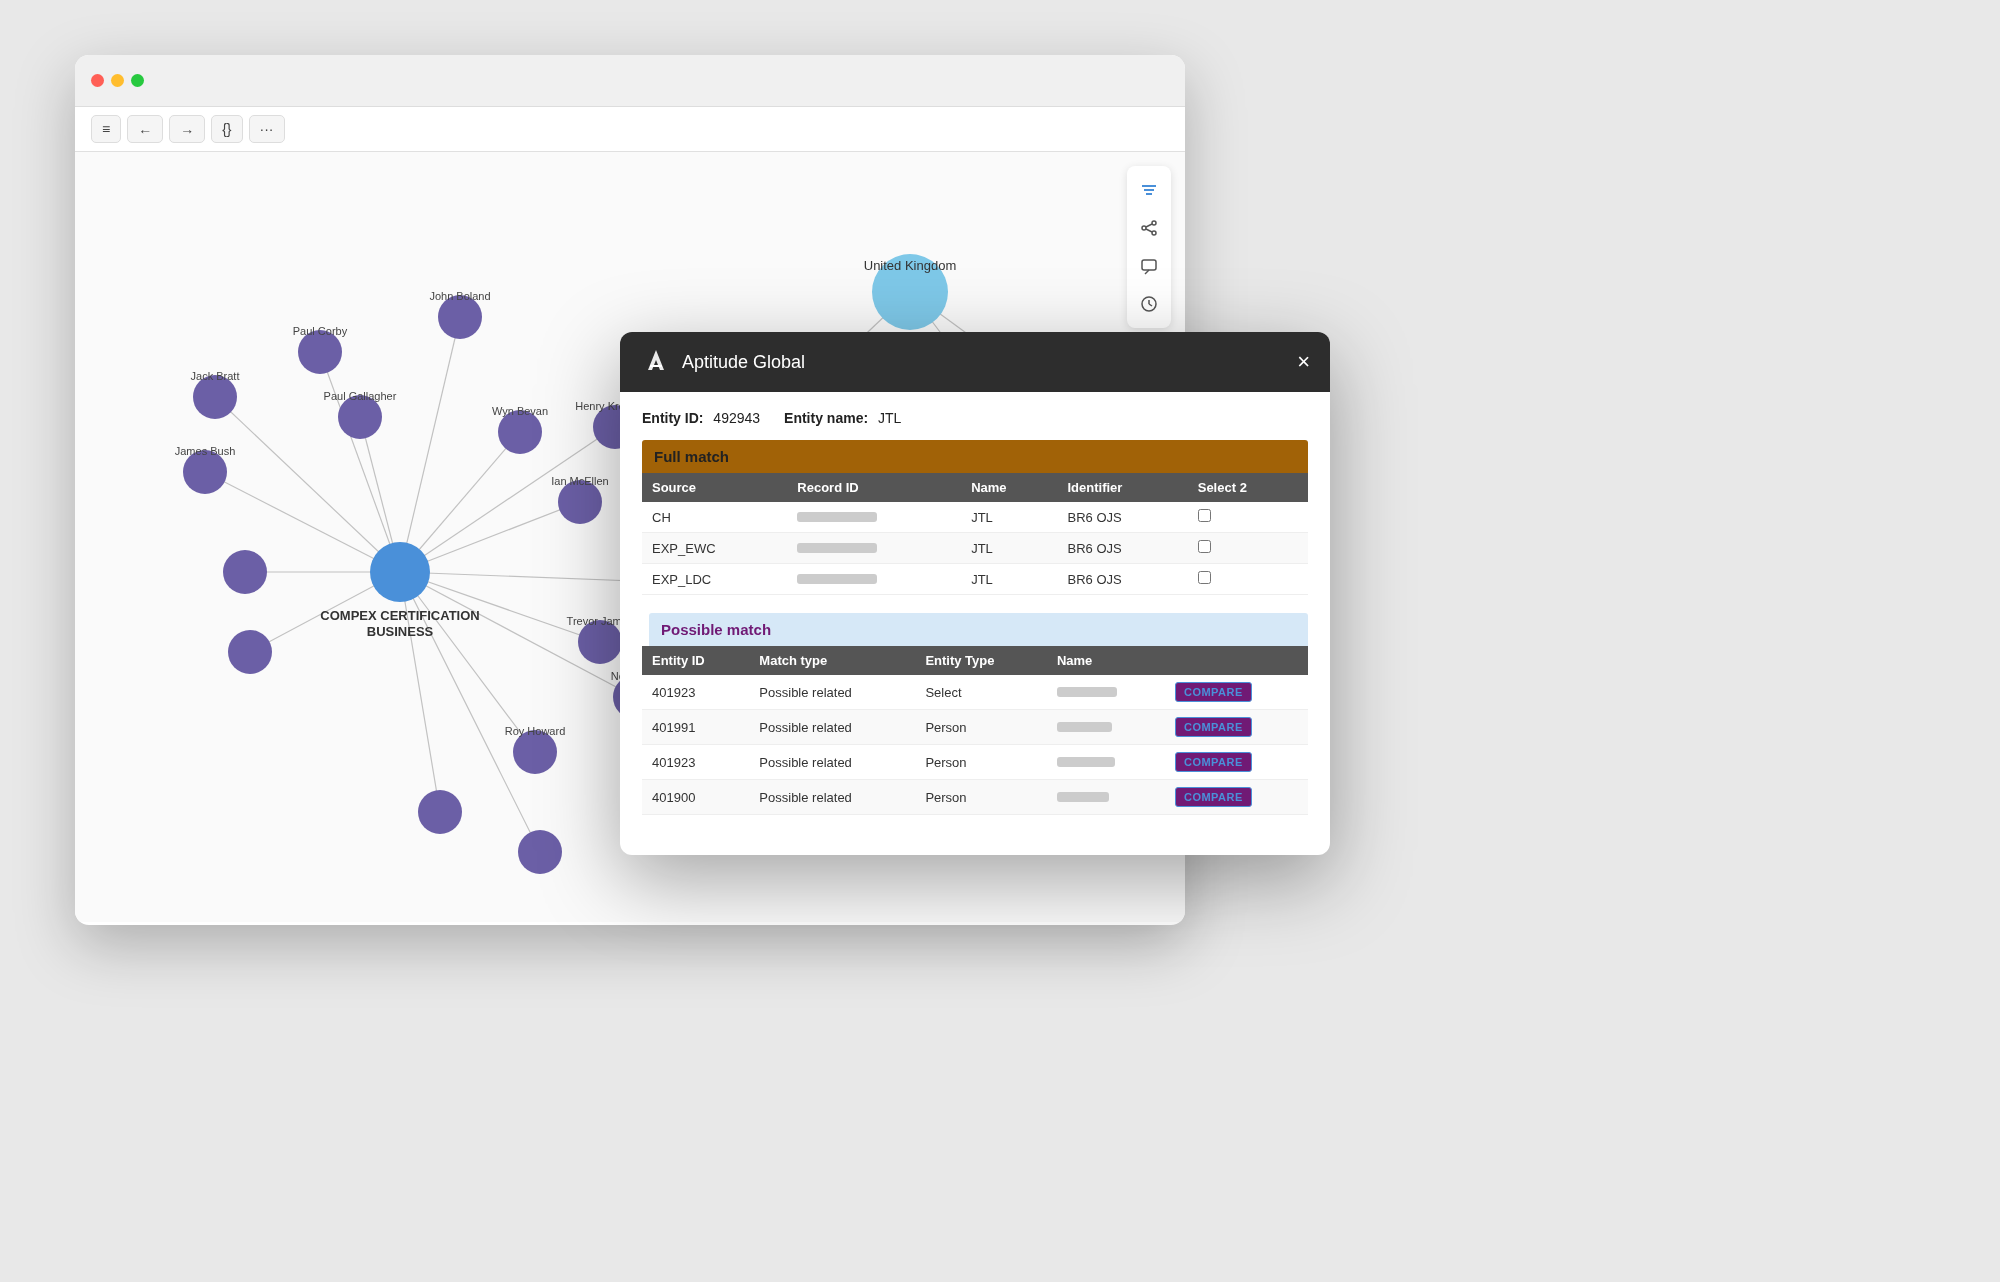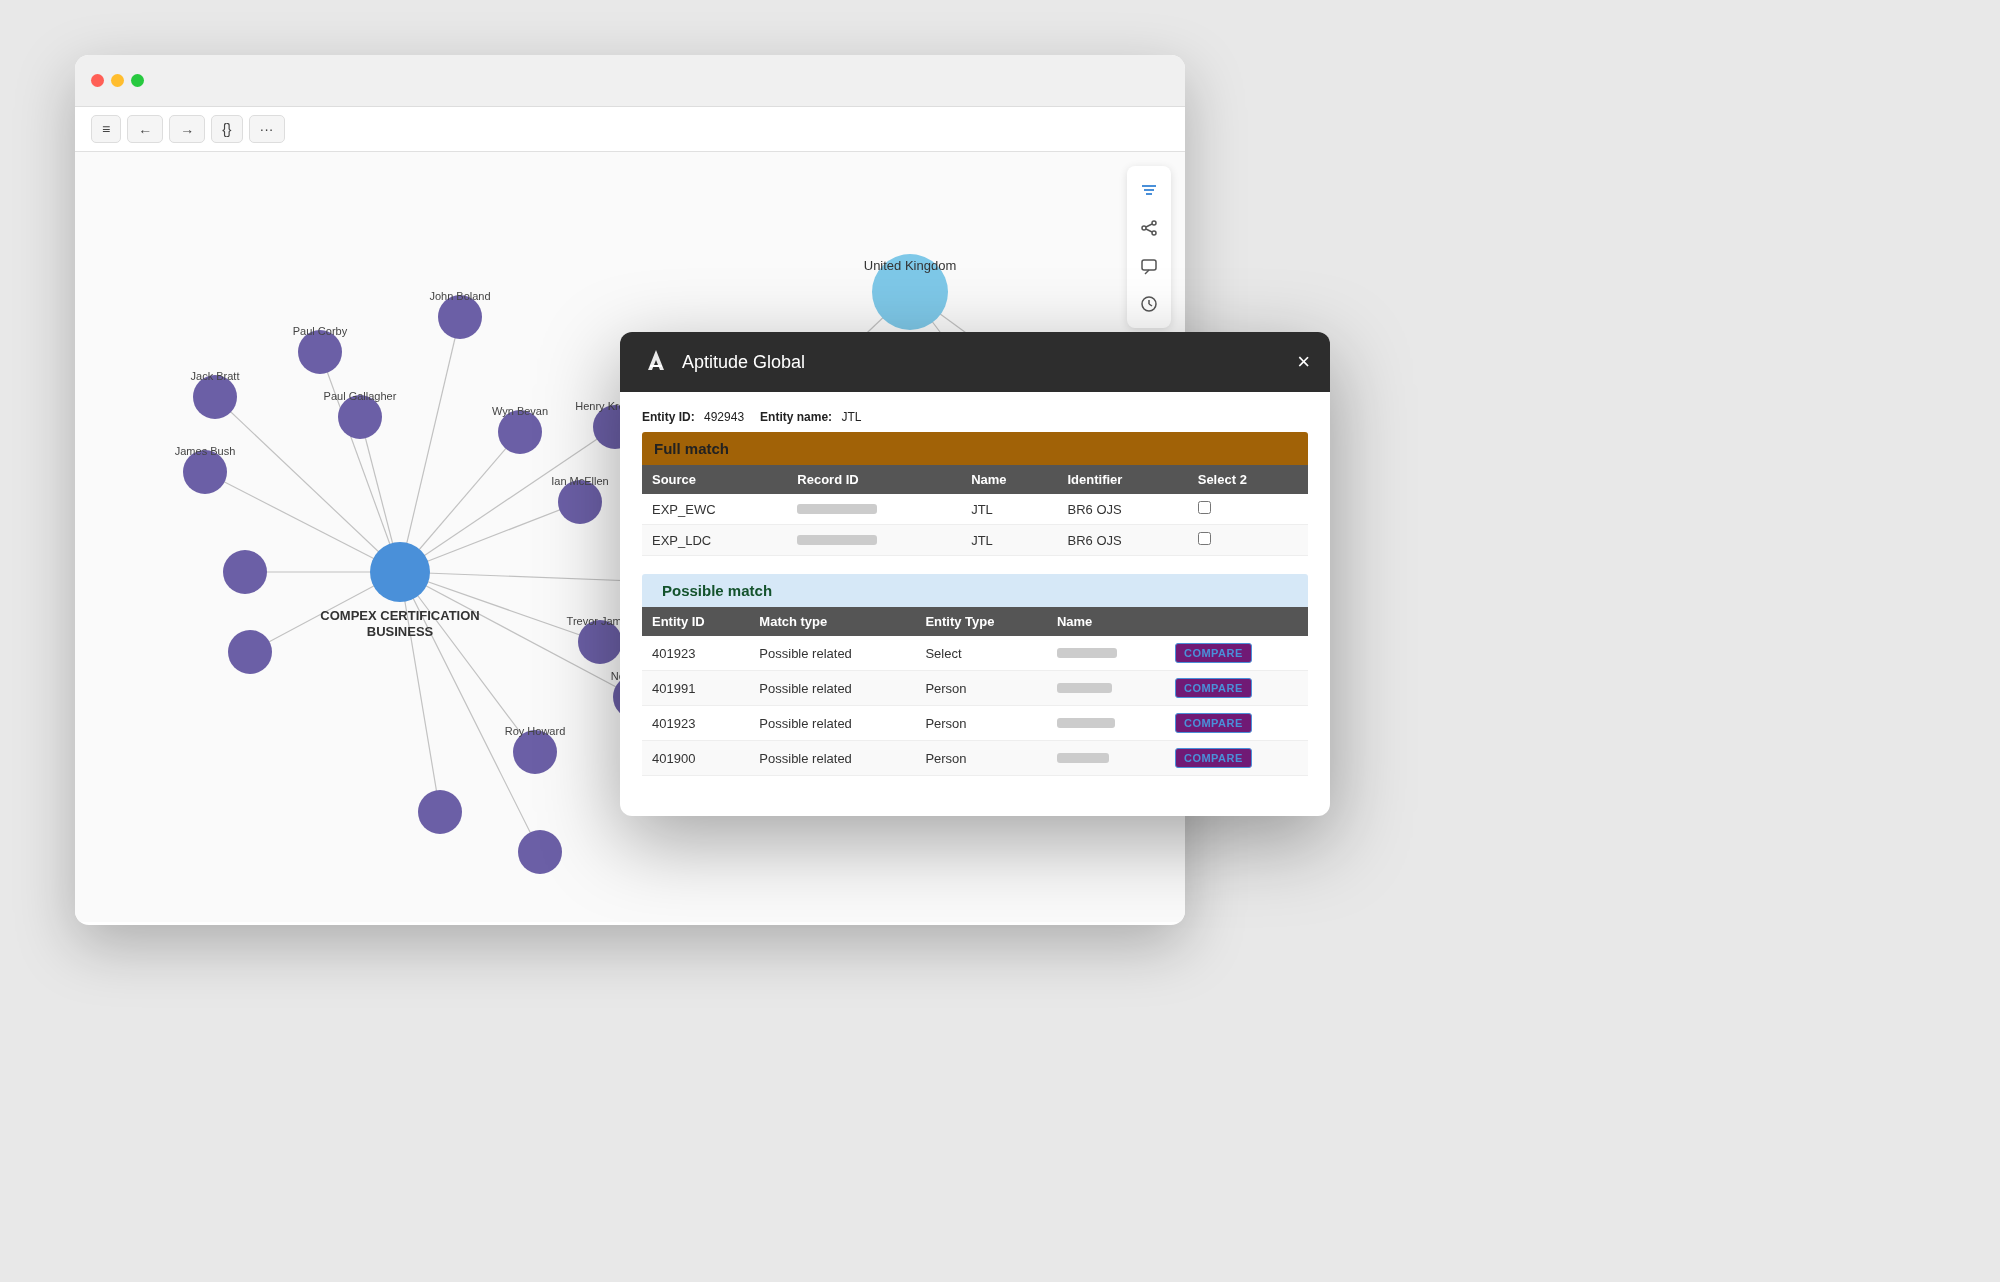--- a/index.html
+++ b/index.html
@@ -152,23 +152,23 @@
       border: none;
       line-height: 1;
     }
 
     .modal-body {
       padding: 18px 22px 22px;
     }
 
     .entity-info {
       display: flex;
-      gap: 16px;
-      margin-bottom: 8px;
-      font-size: 12px;
+      gap: 24px;
+      margin-bottom: 14px;
+      font-size: 14px;
       color: #222;
     }
 
     .entity-info span { font-weight: 400; }
     .entity-info strong { font-weight: 700; }
 
     
     .section-header {
       background: #a16207;
       padding: 8px 12px;
@@ -228,26 +228,27 @@
       font-weight: 700;
       padding: 3px 8px;
       border-radius: 3px;
       cursor: pointer;
       letter-spacing: 0.5px;
     }
 
     
     .possible-match-header {
       background: #d6e8f7;
-      padding: 8px 20px;
+      padding: 8px 12px;
       font-size: 15px;
       font-weight: 700;
-      color: #14532d;
+      color: #701a75;
       border-radius: 3px 3px 0 0;
       margin-top: 4px;
+      margin-left: 7px;
     }
 
     
     .node-label {
       font-size: 11px;
       fill: #444;
       text-anchor: middle;
     }
 
     .center-label {
@@ -425,20 +426,27 @@
         <tr>
           <th>Source</th>
           <th>Record ID</th>
           <th>Name</th>
           <th>Identifier</th>
           <th>Select 2</th>
         </tr>
       </thead>
       <tbody>
         <tr>
+          <td>CH</td>
+          <td><span class="placeholder-bar" style="width:80px;"></span></td>
+          <td>JTL</td>
+          <td>BR6 OJS</td>
+          <td><input type="checkbox" style=""></td>
+        </tr>
+        <tr>
           <td>EXP_EWC</td>
           <td><span class="placeholder-bar" style="width:80px;"></span></td>
           <td>JTL</td>
           <td>BR6 OJS</td>
           <td><input type="checkbox" style=""></td>
         </tr>
         <tr>
           <td>EXP_LDC</td>
           <td><span class="placeholder-bar" style="width:80px;"></span></td>
           <td>JTL</td>

